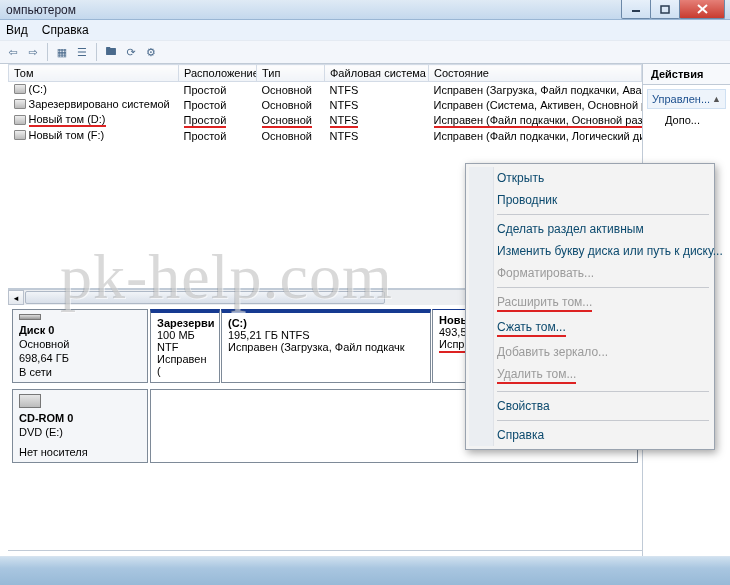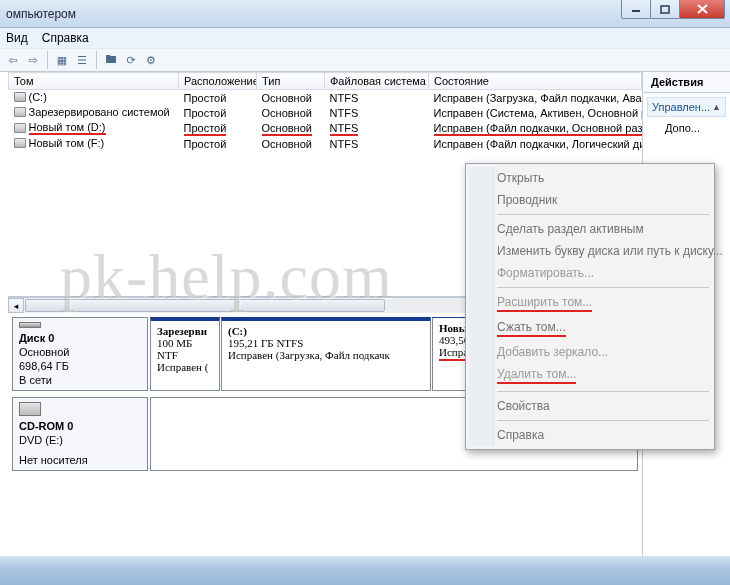--- a/index.html
+++ b/index.html
@@ -9,21 +9,21 @@
     font-size: 11px;
     background: #d8e6f3;
     width: 730px;
     height: 585px;
     overflow: hidden;
     position: relative;
   }
 
   
   .titlebar {
-    height: 28px;
+    height: 20px;
     background: linear-gradient(#dfeaf5, #c4d8ed);
     display: flex;
     align-items: center;
     padding-left: 6px;
     border-bottom: 1px solid #9ab6d4;
     position: relative;
   }
   .titlebar .title { color: #223; font-size: 12px; }
   .win-group {
     position: absolute; top: 0; right: 5px;
@@ -185,21 +185,20 @@
     font-size: 11px;
     display: flex; flex-direction: column;
     gap: 2px;
   }
   .disk-label .nm { font-weight: bold; }
   .disk-label .dsk-ico { width:22px; height:16px; background:linear-gradient(#ddd,#999); border:1px solid #777; margin-bottom:2px; }
   .disk-parts {
     flex: 1;
     display: flex;
     gap: 1px;
-    font-family: Liberation Serif, serif;
   }
   .part {
     border: 1px solid #7e8a98;
     background: #fff;
     padding: 4px 6px;
     font-size: 11px;
     display: flex; flex-direction: column;
     overflow: hidden;
     position: relative;
   }
@@ -233,21 +232,21 @@
     width: 250px;
     background: #f3f3f3;
     border: 1px solid #9aa3af;
     box-shadow: 2px 3px 8px rgba(0,0,0,0.35);
     padding: 3px;
     font-size: 12px;
     z-index: 50;
   }
   .context-menu .mi {
     padding: 4px 6px 4px 28px;
-    color: #737373;
+    color: #0c4a6e;
     white-space: nowrap;
     position: relative;
   }
   .context-menu .mi.disabled { color: #9b9b9b; }
   .context-menu .sep { height:1px; background:#c6c9cf; margin:3px 2px 3px 28px; }
   .context-menu::before {
     content:""; position:absolute; top:3px; bottom:3px; left:3px; width:24px;
     background:#ebeef2; border-right:1px solid #dfe2e7;
   }
   .red-under-ctx { border-bottom:2px solid #d22; display:inline-block; padding-bottom:1px;}

